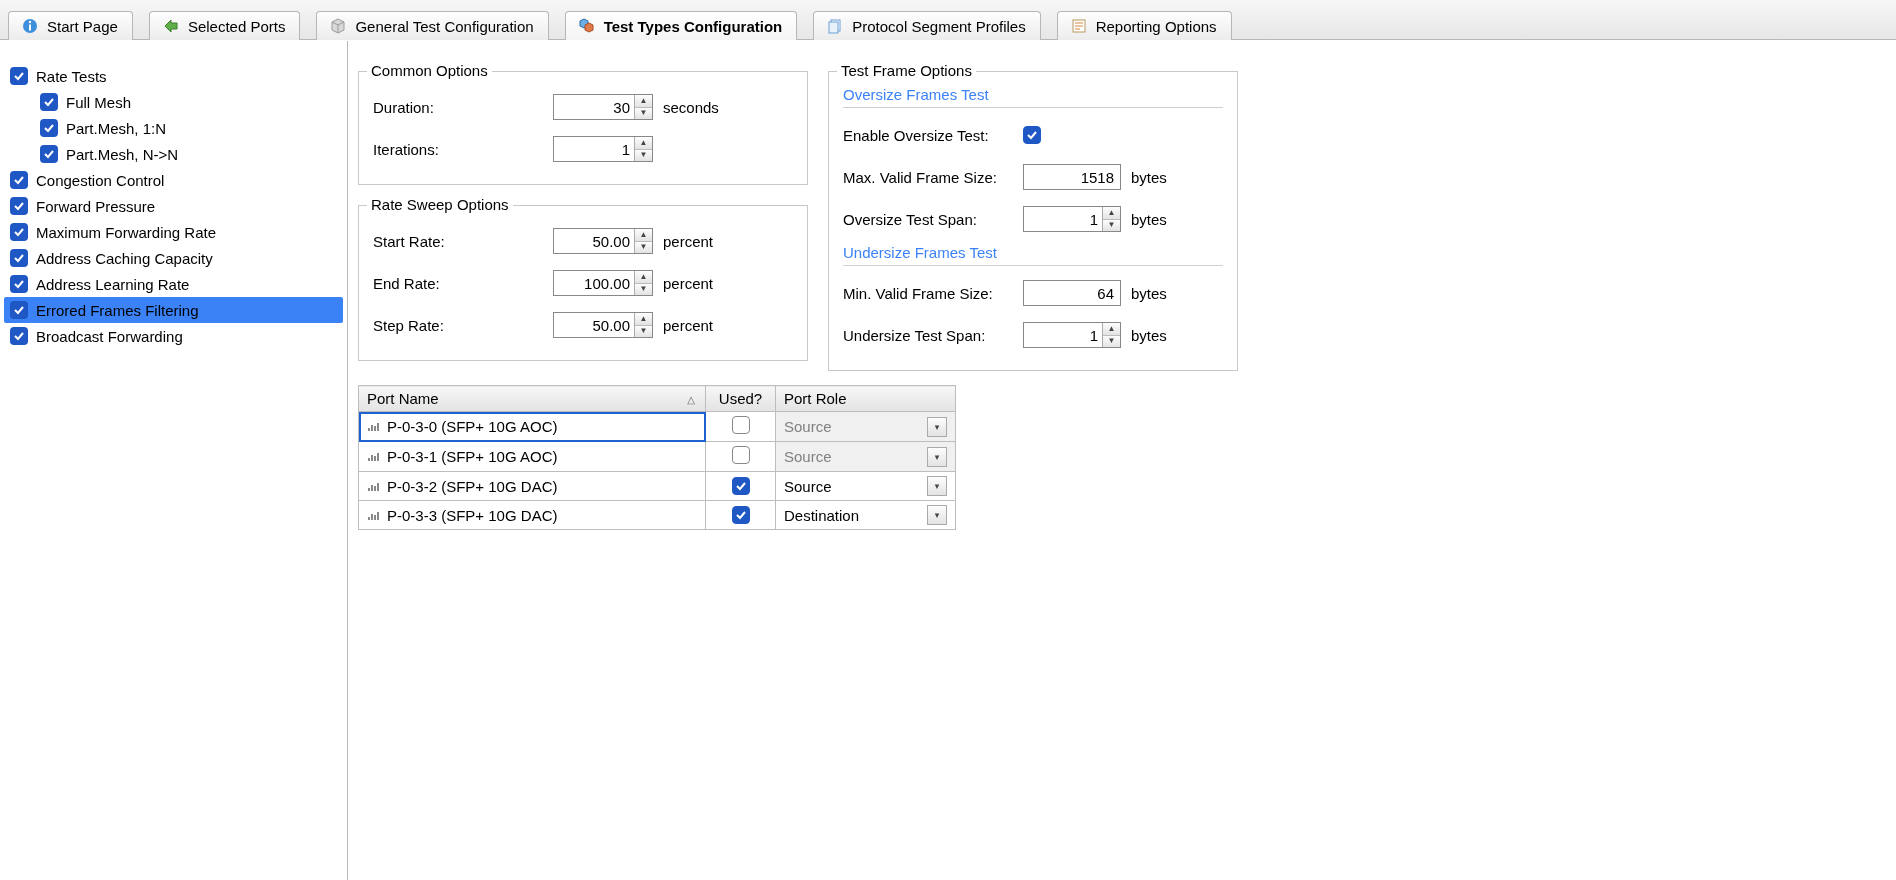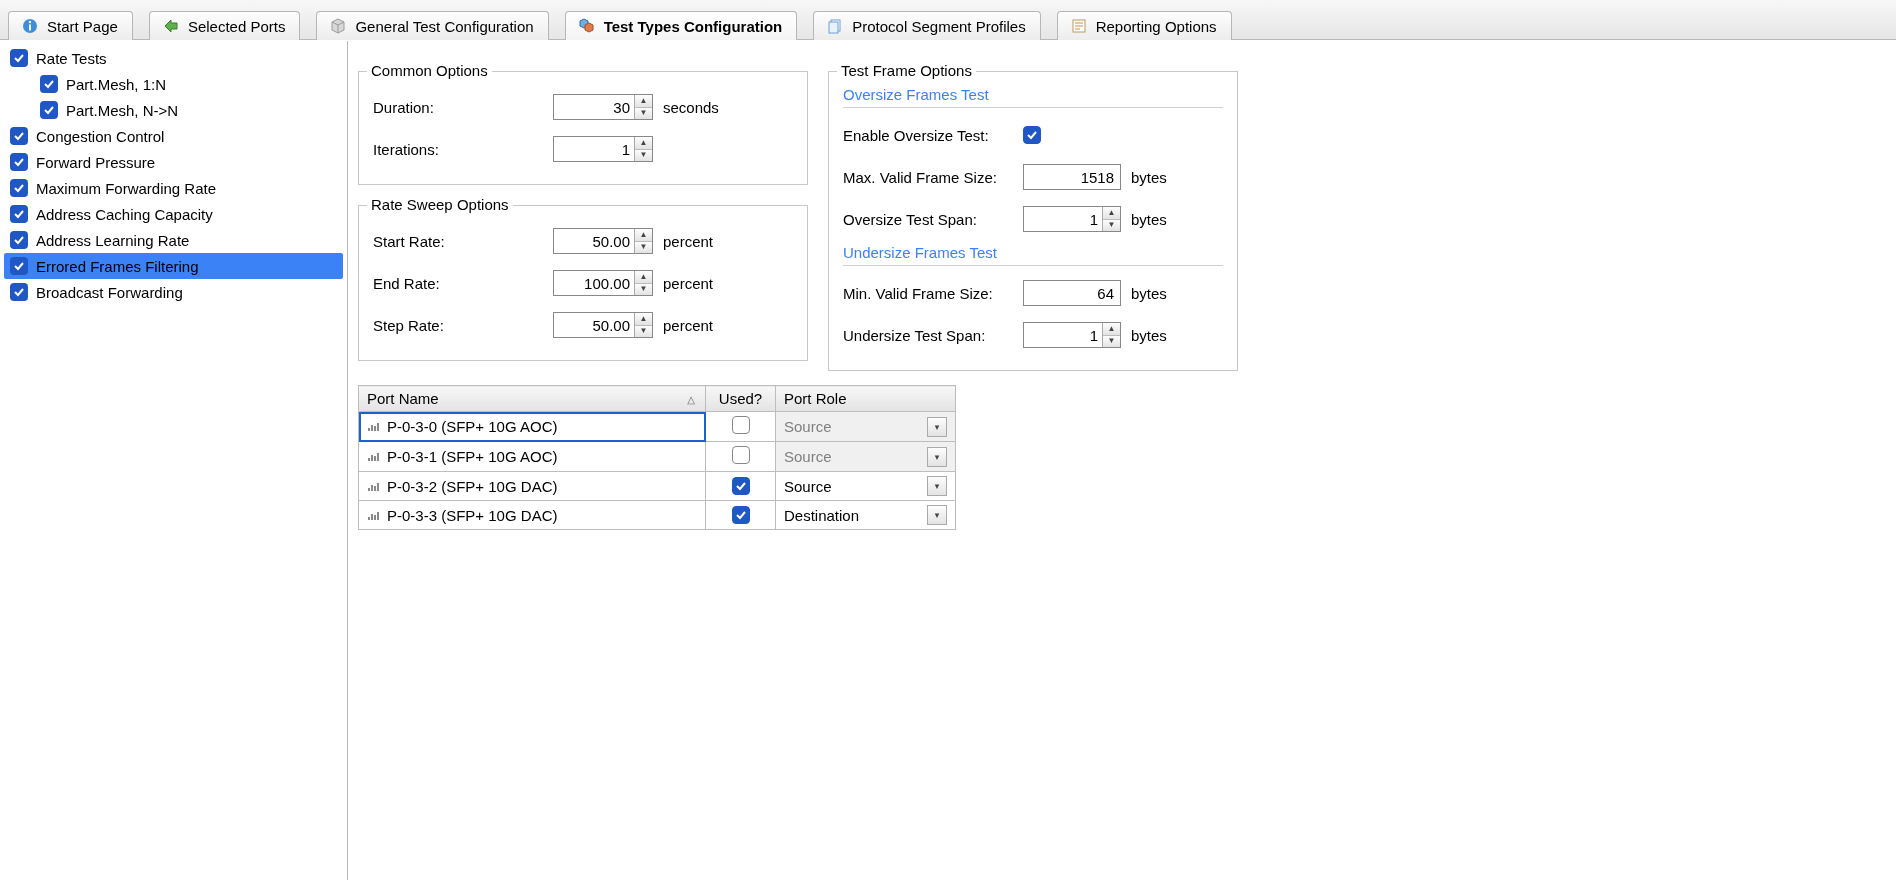--- a/index.html
+++ b/index.html
@@ -9,21 +9,21 @@
 .tab-bar { display: flex; align-items: flex-end; height: 40px; padding: 4px 8px 0 8px; background: linear-gradient(#f7f7f7,#e6e6e6); border-bottom: 1px solid #b8b8b8; gap: 0; }
 .tab { display: flex; align-items: center; gap: 8px; padding: 5px 14px 5px 12px; background: linear-gradient(#fefefe,#ececec); border: 1px solid #b6b6b6; border-bottom: none; border-radius: 4px 4px 0 0; margin-right: 16px; cursor: pointer; position: relative; top: 1px; }
 .tab.active { background: linear-gradient(#fff,#f4f4f4); font-weight: bold; z-index: 2; }
 .tab .icon { width: 18px; height: 18px; display: inline-flex; align-items: center; justify-content: center; }
 .tab-label { white-space: nowrap; }
 
 
 .content { display: flex; border-top: 1px solid #fff; height: calc(880px - 40px); }
 
 
-.tree { width: 348px; min-width: 348px; border-right: 1px solid #b8b8b8; padding: 4px 4px; background:#fff; overflow:auto;}
+.tree { width: 348px; min-width: 348px; border-right: 1px solid #b8b8b8; padding: 22px 4px; background:#fff; overflow:auto;}
 .tree-row { display: flex; align-items: center; height: 26px; padding: 0 6px; gap: 8px; cursor: pointer; border-radius: 2px; }
 .tree-row.indent1 { padding-left: 36px; }
 .tree-row.selected { background: #3b82f6; }
 .tree-label {}
 
 
 .chk { width: 18px; height: 18px; border-radius: 4px; background:#1f57c4; display:inline-flex; align-items:center; justify-content:center; flex-shrink:0;}
 .chk svg { display:block;}
 
 
@@ -140,20 +140,28 @@
 <div class="content">
 
   <div class="tree" id="tree-container">
       <div class="tree-row">
         <span class="chk">
           <svg width="12" height="12">
             <path d="M2 6 L5 9 L10 3" stroke="#fff" stroke-width="2" fill="none"></path>
           </svg>
         </span>
         <span class="tree-label">Rate Tests</span>
+      </div>
+      <div class="tree-row indent1">
+        <span class="chk">
+          <svg width="12" height="12">
+            <path d="M2 6 L5 9 L10 3" stroke="#fff" stroke-width="2" fill="none"></path>
+          </svg>
+        </span>
+        <span class="tree-label">Full Mesh</span>
       </div>
       <div class="tree-row indent1">
         <span class="chk">
           <svg width="12" height="12">
             <path d="M2 6 L5 9 L10 3" stroke="#fff" stroke-width="2" fill="none"></path>
           </svg>
         </span>
         <span class="tree-label">Part.Mesh, 1:N</span>
       </div>
       <div class="tree-row indent1">

